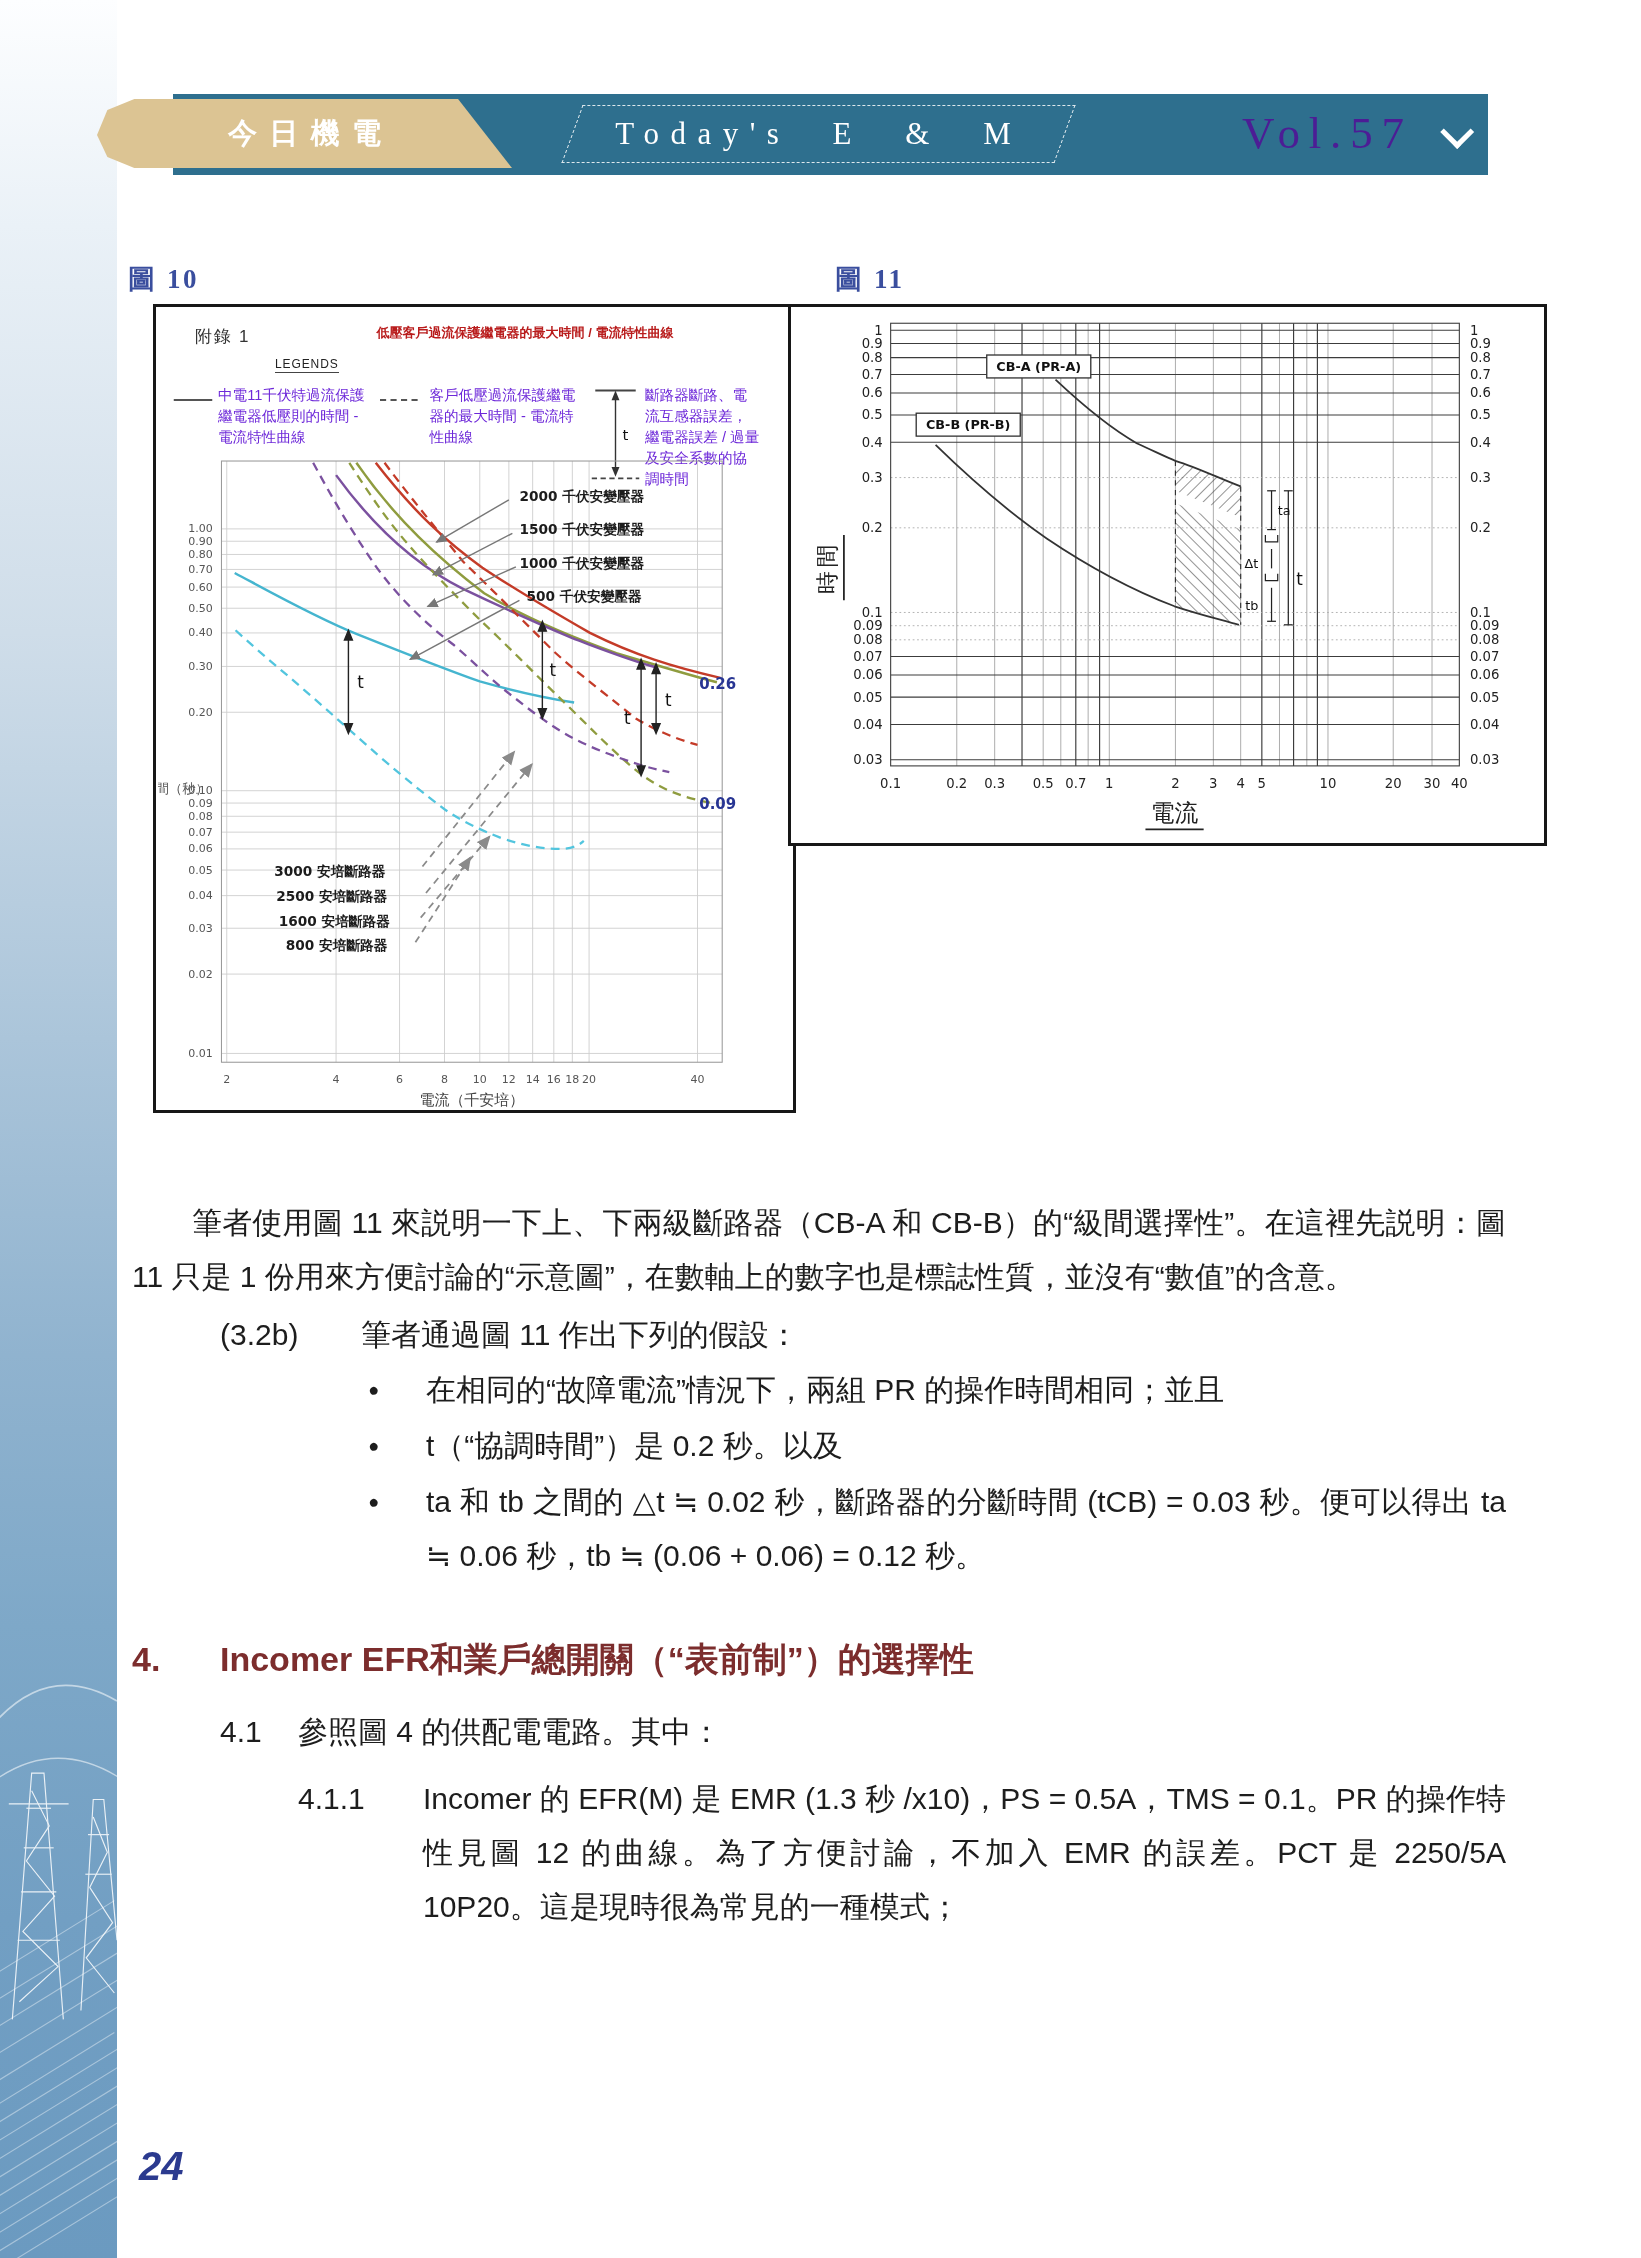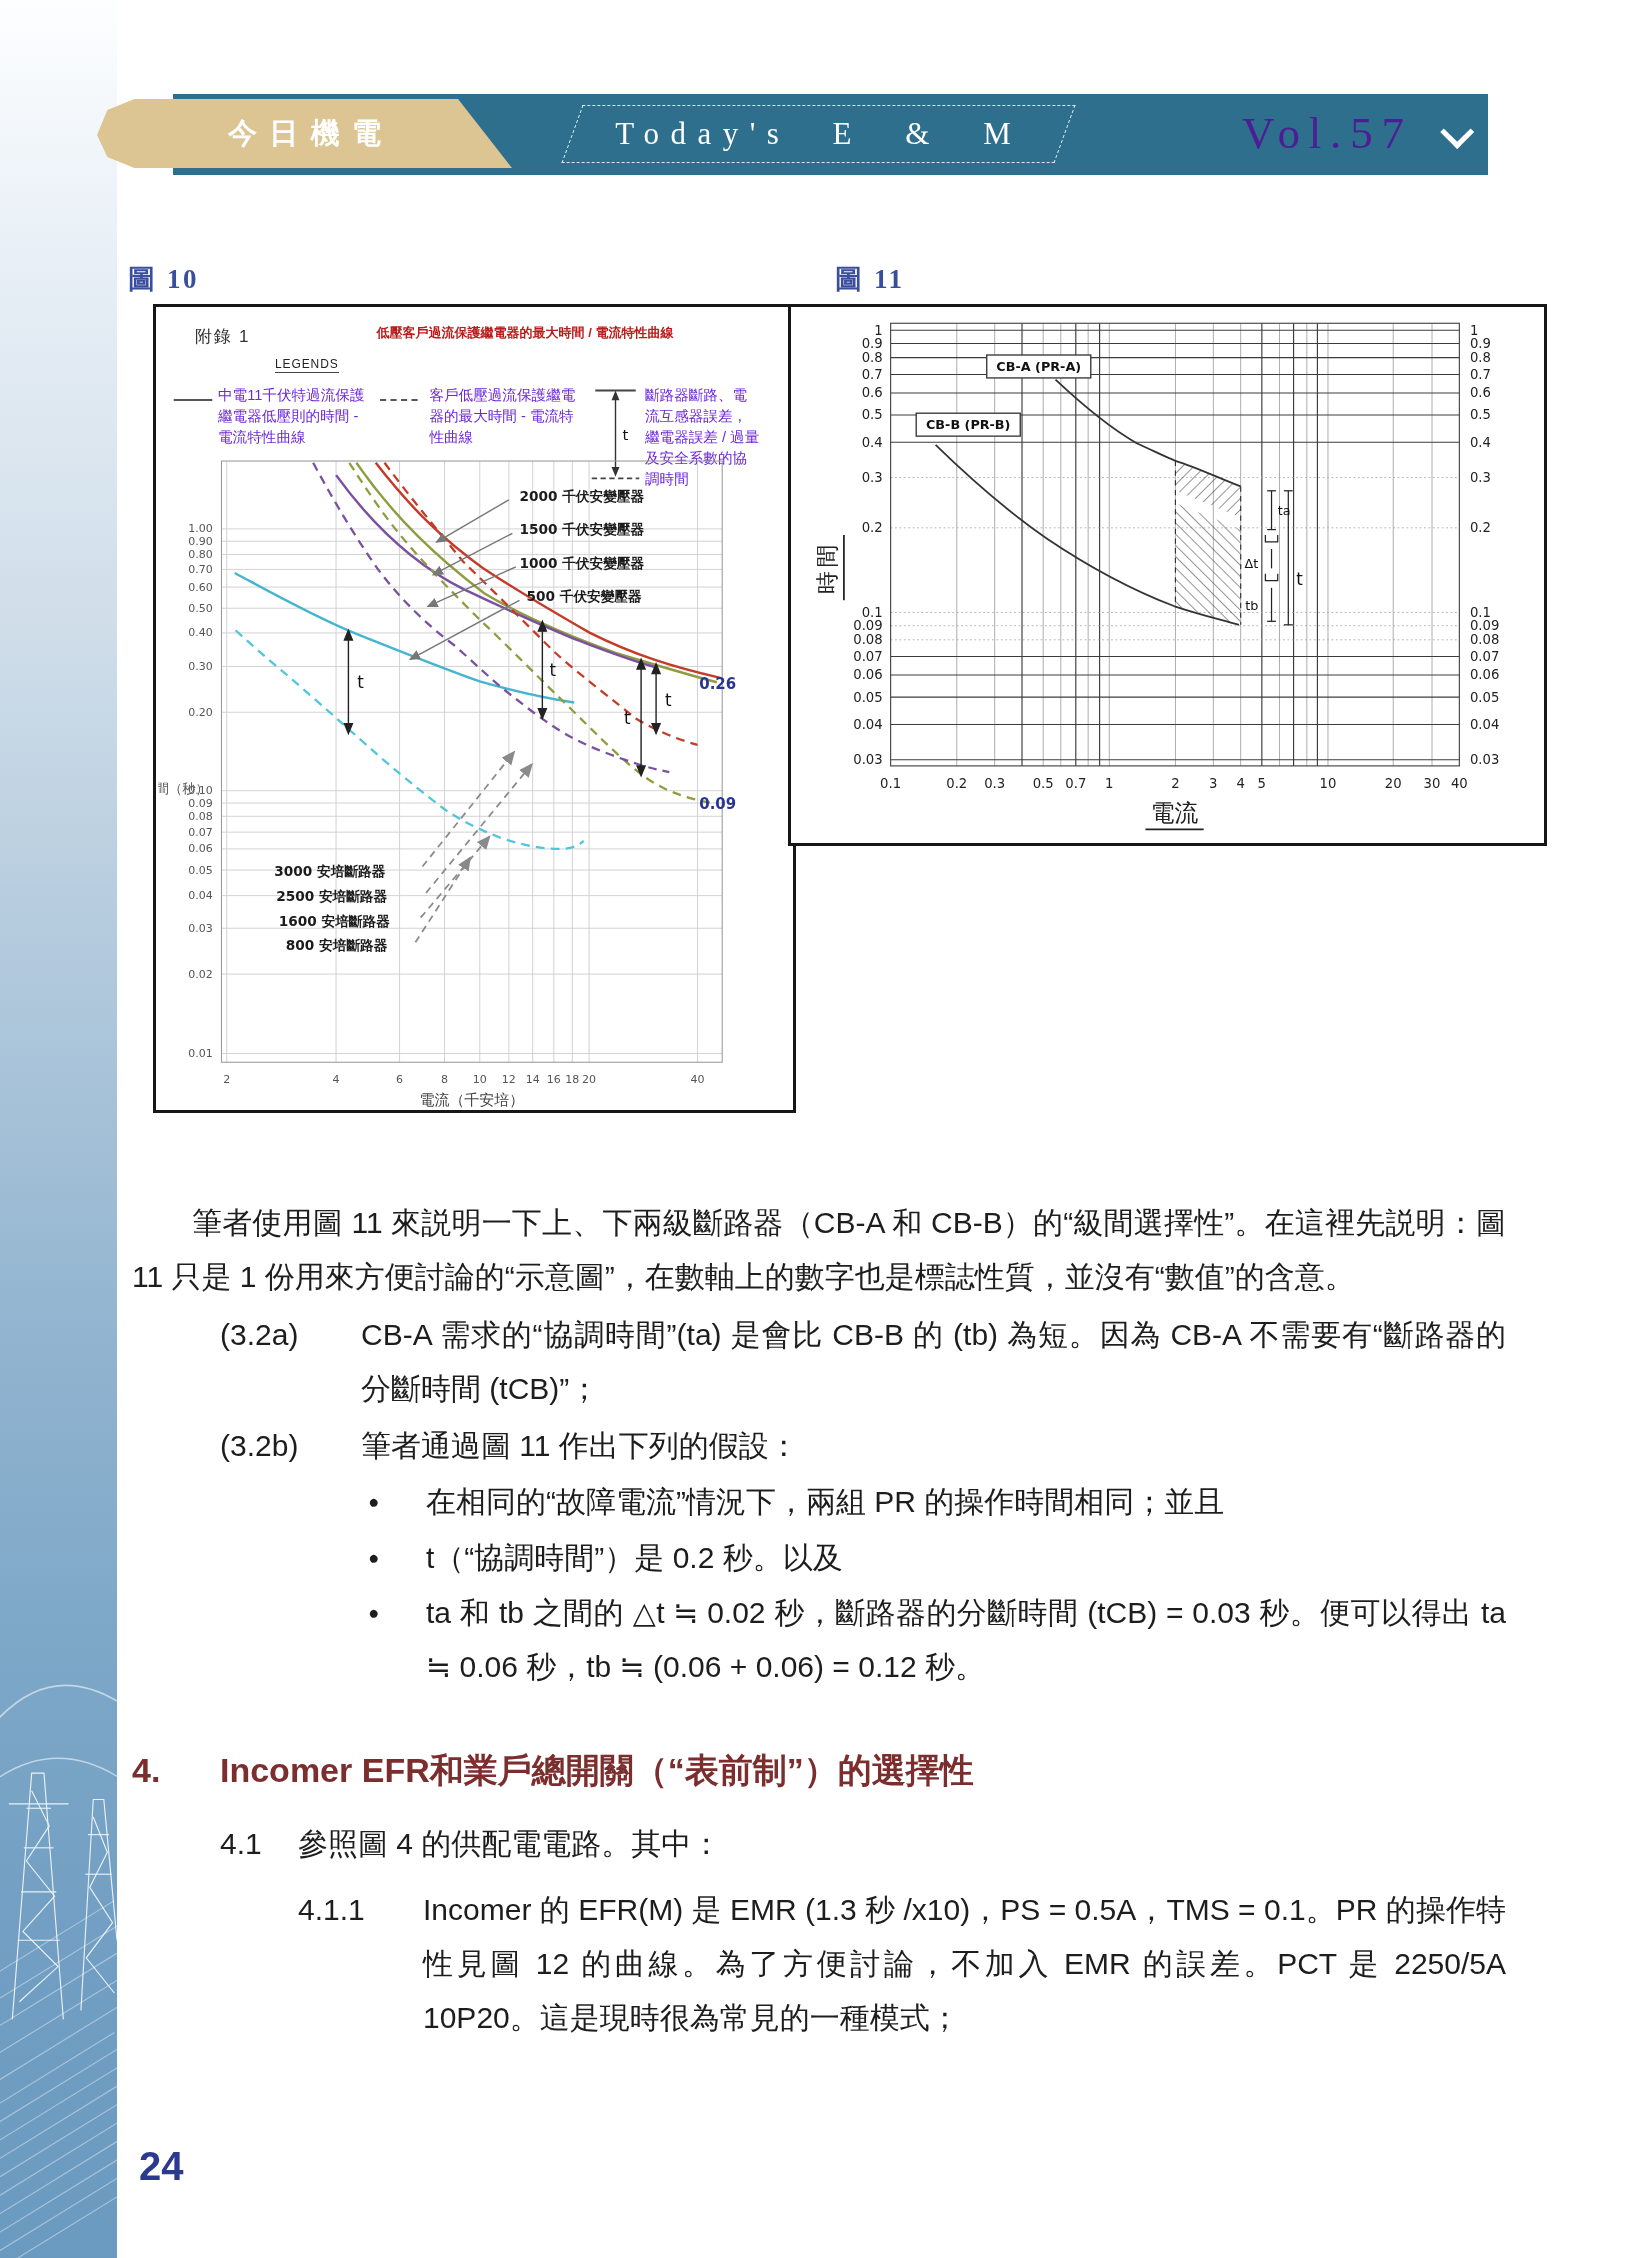--- a/index.html
+++ b/index.html
@@ -67,21 +67,21 @@
   .dot{width:58px;flex:none;font-size:18.5px;}
   .btext{flex:1;text-align:justify;}
   .sec4{display:flex;margin-top:49px;color:#7c2d2d;font-size:34px;font-weight:600;}
   .sec4 .num{width:88px;flex:none;}
   .sec41{display:flex;margin-left:88px;margin-top:19.4px;}
   .sec41 .num{width:78px;flex:none;}
   .sec411{display:flex;margin-left:166px;margin-top:12.4px;}
   .sec411 .num{width:125px;flex:none;}
   .sec411 .itext{flex:1;text-align:justify;}
 
-  .pagenum{left:139px;top:2144px;font-size:40px;font-weight:600;color:#2b3a8f;}
+  .pagenum{left:139px;top:2144px;font-size:40px;font-style:italic;font-weight:600;color:#2b3a8f;}
 </style>
 </head>
 <body>
 
 <div class="page">
 
   <div class="abs sidebar">
     <svg class="side-art" width="117" height="618" viewBox="0 0 133 700">
       <g stroke="#ffffff" stroke-width="1.3" opacity="0.4">
         <line x1="-300" y1="710" x2="130" y2="445"></line>
@@ -476,24 +476,20 @@
         <text x="573" y="315" font-size="19" fill="#111">t</text>
         <text x="530" y="343" font-size="14.5" fill="#111" text-anchor="end">tb</text>
       </g>
     </svg>
   </div>
 
   <div class="abs content">
     <p class="p1">筆者使用圖 11 來説明一下上、下兩級斷路器（CB-A 和 CB-B）的“級間選擇性”。在這裡先説明：圖 11 只是 1 份用來方便討論的“示意圖”，在數軸上的數字也是標誌性質，並沒有“數值”的含意。</p>
 
     <div class="item">
-      <span class="ilabel">(3.2a)</span>
-      <span class="itext">CB-A 需求的“協調時間”(ta) 是會比 CB-B 的 (tb) 為短。因為 CB-A 不需要有“斷路器的分斷時間 (tCB)”；</span>
-    </div>
-    <div class="item">
       <span class="ilabel">(3.2b)</span>
       <span class="itext">筆者通過圖 11 作出下列的假設：</span>
     </div>
 
     <div class="bullet">
       <span class="dot">●</span>
       <span class="btext">在相同的“故障電流”情況下，兩組 PR 的操作時間相同；並且</span>
     </div>
     <div class="bullet">
       <span class="dot">●</span>

